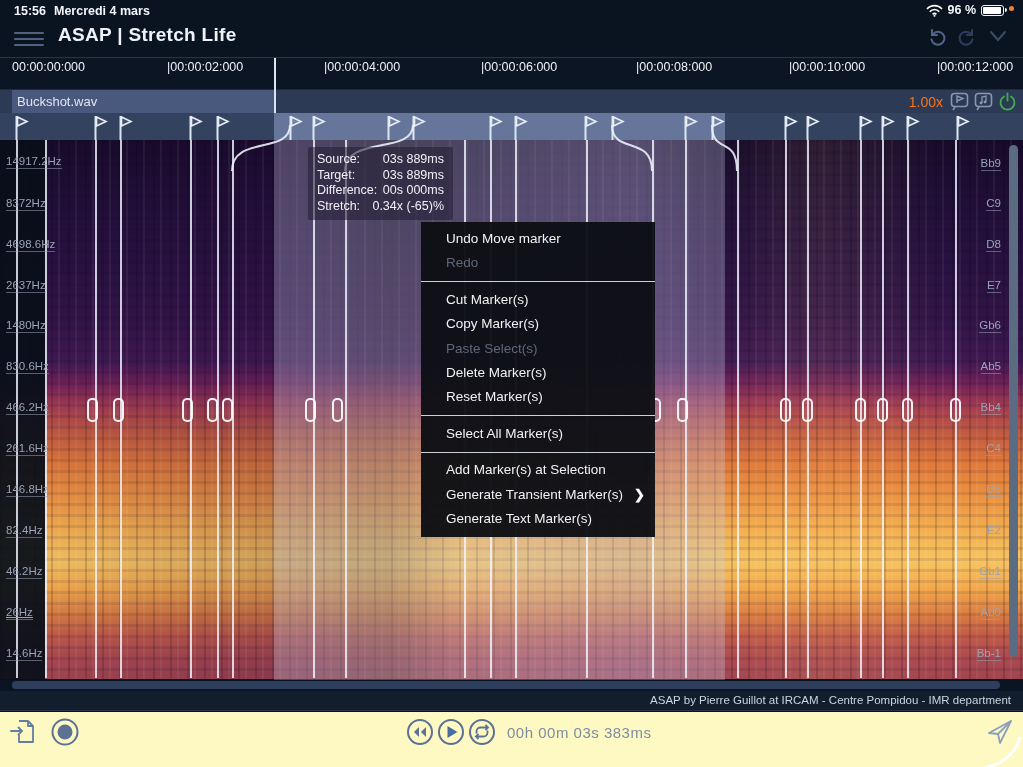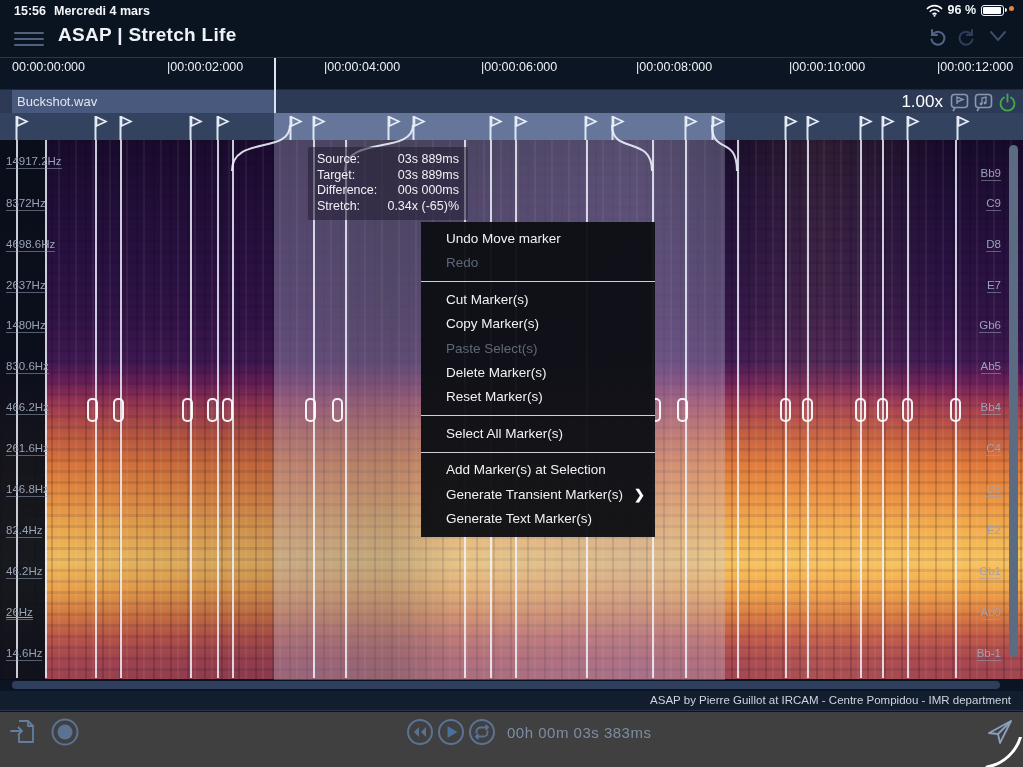--- a/index.html
+++ b/index.html
@@ -33,21 +33,21 @@
     background-image:repeating-linear-gradient(90deg,#7c8698 0 1px,transparent 1px 15.7px);
     background-size:1011px 5px; background-position:12px bottom; background-repeat:no-repeat;
   }
   .ruler-label { position:absolute; top:2px; font-size:12.5px; color:#eef1f6; white-space:nowrap; }
   .ruler-gap { position:absolute; left:0; top:79px; width:1023px; height:11px; background:#0c1523; border-bottom:1px solid #1d2b40; }
   
   .track-bar { position:absolute; left:0; top:90px; width:1023px; height:23px; background:#2c3a56; }
   .track-played { position:absolute; left:12px; top:0; width:262px; height:23px; background:#49597e; }
   .track-name { position:absolute; left:17px; top:4px; font-size:13px; color:#dfe5ee; }
   .track-right { position:absolute; right:6px; top:2px; display:flex; align-items:center; gap:5px; }
-  .rate-label { font-size:17px; color:#ffffff; margin-right:2px; }
+  .rate-label { font-size:14px; color:#f97316; margin-right:2px; }
   .playhead { position:absolute; left:274px; top:58px; width:2px; height:55px; background:#dde4f0; z-index:5; }
   
   .flags-row { position:absolute; left:0; top:113px; width:1023px; height:27px; background:#33425f; }
   .flags-selection { position:absolute; left:274px; top:0; width:451px; height:27px; background:#66769b; }
   .flag { position:absolute; top:2px; width:14px; height:25px; z-index:3; cursor:pointer; }
   
   .spectrogram {
     position:absolute; left:0; top:140px; width:1023px; height:540px;
     background:
       repeating-linear-gradient(90deg, rgba(10,0,20,0.16) 0 2px, rgba(0,0,0,0) 2px 7px, rgba(255,240,200,0.06) 7px 9px, rgba(0,0,0,0) 9px 17px),
@@ -62,41 +62,41 @@
   .left-dark-strip { position:absolute; left:0; top:140px; width:45px; height:540px; background:rgba(9,15,25,0.94); z-index:1; }
   .sel-overlay { position:absolute; left:274px; top:140px; width:451px; height:540px; background:rgba(198,206,230,0.30); z-index:2; }
   .marker-line { position:absolute; top:140px; width:2px; height:538px; background:rgba(240,245,255,0.82); z-index:3; }
   .marker-handle { position:absolute; top:398px; width:11px; height:24px; border:2px solid rgba(255,255,255,0.92); border-radius:5px; background:rgba(255,255,255,0.05); z-index:4; cursor:pointer; }
   .freq-label { position:absolute; font-size:11.5px; color:#9aa3b6; z-index:5; border-bottom:1px solid rgba(150,160,180,0.55); padding-bottom:1px; }
   .freq-left { left:6px; }
   .note-right { right:22px; }
   #curves-svg { position:absolute; left:0; top:113px; z-index:4; pointer-events:none; }
   
   .tooltip {
-    position:absolute; left:308px; top:147px; width:160px; z-index:7;
+    position:absolute; left:308px; top:147px; width:145px; z-index:7;
     background:rgba(32,28,50,0.55); padding:5px 9px 6px 9px; border-radius:2px;
   }
   .tt-row { display:flex; justify-content:space-between; font-size:12.5px; line-height:15.5px; color:#f0f1f6; }
   
   .context-menu {
     position:absolute; left:421px; top:222px; width:234px; z-index:10;
     background:rgba(13,15,20,0.96); padding:5px 0 6px 0;
   }
   .menu-item { position:relative; height:24.4px; line-height:24.4px; padding-left:25px; font-size:13.5px; color:#f2f2f4; cursor:pointer; white-space:nowrap; }
   .menu-item.disabled { color:#5e6876; cursor:default; }
   .menu-divider { height:1px; background:#ccd1d9; margin:5.5px 0; }
   .submenu-arrow { position:absolute; right:10px; top:0; font-size:13px; font-weight:700; color:#ffffff; }
   
   .v-scrollbar { position:absolute; right:5px; top:145px; width:9px; height:512px; border-radius:5px; background:#5b6b82; z-index:6; cursor:pointer; }
   .h-scroll-track { position:absolute; left:0; top:679px; width:1023px; height:12px; background:#0a1422; }
   .h-scrollbar { position:absolute; left:12px; top:681px; width:988px; height:8px; border-radius:4px; background:#2e3f5e; cursor:pointer; }
   
   .credit-bar { position:absolute; left:0; top:691px; width:1023px; height:20px; background:#121d2e; border-bottom:1px solid #26364e; }
   .credit-text { position:absolute; right:12px; top:3px; font-size:11.5px; color:#ccd4e0; }
-  .bottom-bar { position:absolute; left:0; top:712px; width:1023px; height:55px; background:#404040; }
+  .bottom-bar { position:absolute; left:0; top:712px; width:1023px; height:55px; background:#fef9c3; }
   .bl-icons { position:absolute; left:10px; top:5px; display:flex; align-items:center; gap:14px; }
   .transport { position:absolute; left:406px; top:6px; display:flex; align-items:center; gap:3px; }
   .time-display { font-size:15px; color:#7d8da4; margin-left:8px; letter-spacing:.5px; }
   .send-wrap { position:absolute; right:8px; top:5px; }
   .home-arc { position:absolute; right:0; bottom:0; }
   .icon-btn { cursor:pointer; display:block; }
 </style>
 </head>
 <body>
 
@@ -308,21 +308,21 @@
       <div class="marker-handle" style="left: 677px;"></div>
       <div class="marker-handle" style="left: 780px;"></div>
       <div class="marker-handle" style="left: 802px;"></div>
       <div class="marker-handle" style="left: 855px;"></div>
       <div class="marker-handle" style="left: 877px;"></div>
       <div class="marker-handle" style="left: 902px;"></div>
       <div class="marker-handle" style="left: 950px;"></div>
     </div>
   <div id="labels-layer">
       <span class="freq-label freq-left" style="top: 155px;">14917.2Hz</span>
-      <span class="freq-label note-right" style="top: 167px;">Bb9</span>
+      <span class="freq-label note-right" style="top: 157px;">Bb9</span>
       <span class="freq-label freq-left" style="top: 197px;">8372Hz</span>
       <span class="freq-label note-right" style="top: 197px;">C9</span>
       <span class="freq-label freq-left" style="top: 238px;">4698.6Hz</span>
       <span class="freq-label note-right" style="top: 238px;">D8</span>
       <span class="freq-label freq-left" style="top: 279px;">2637Hz</span>
       <span class="freq-label note-right" style="top: 279px;">E7</span>
       <span class="freq-label freq-left" style="top: 319px;">1480Hz</span>
       <span class="freq-label note-right" style="top: 319px;">Gb6</span>
       <span class="freq-label freq-left" style="top: 360px;">830.6Hz</span>
       <span class="freq-label note-right" style="top: 360px;">Ab5</span>

